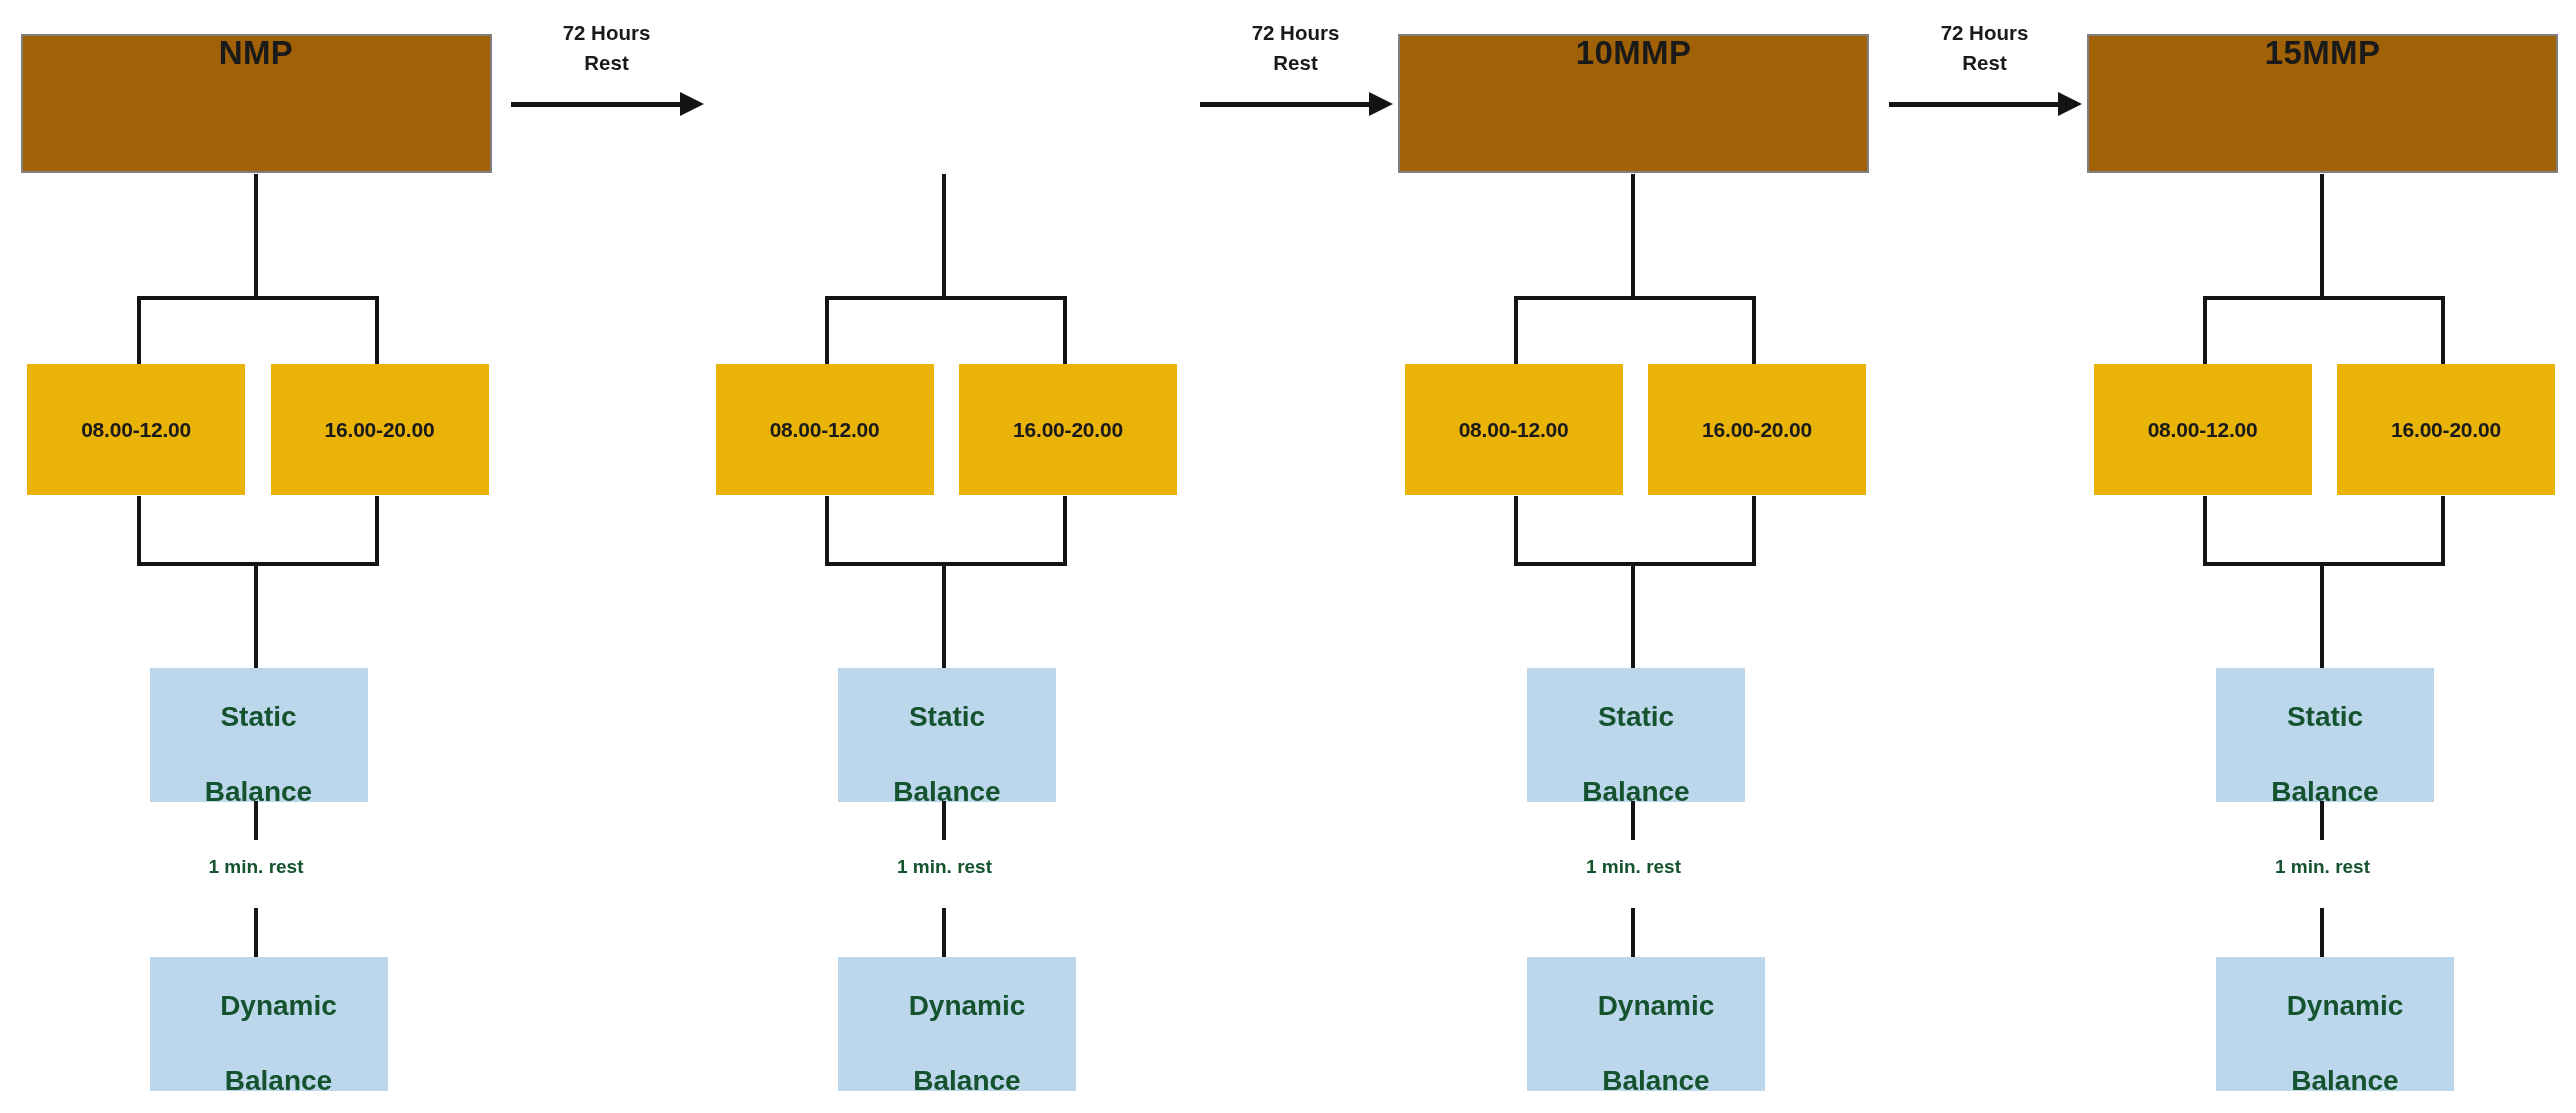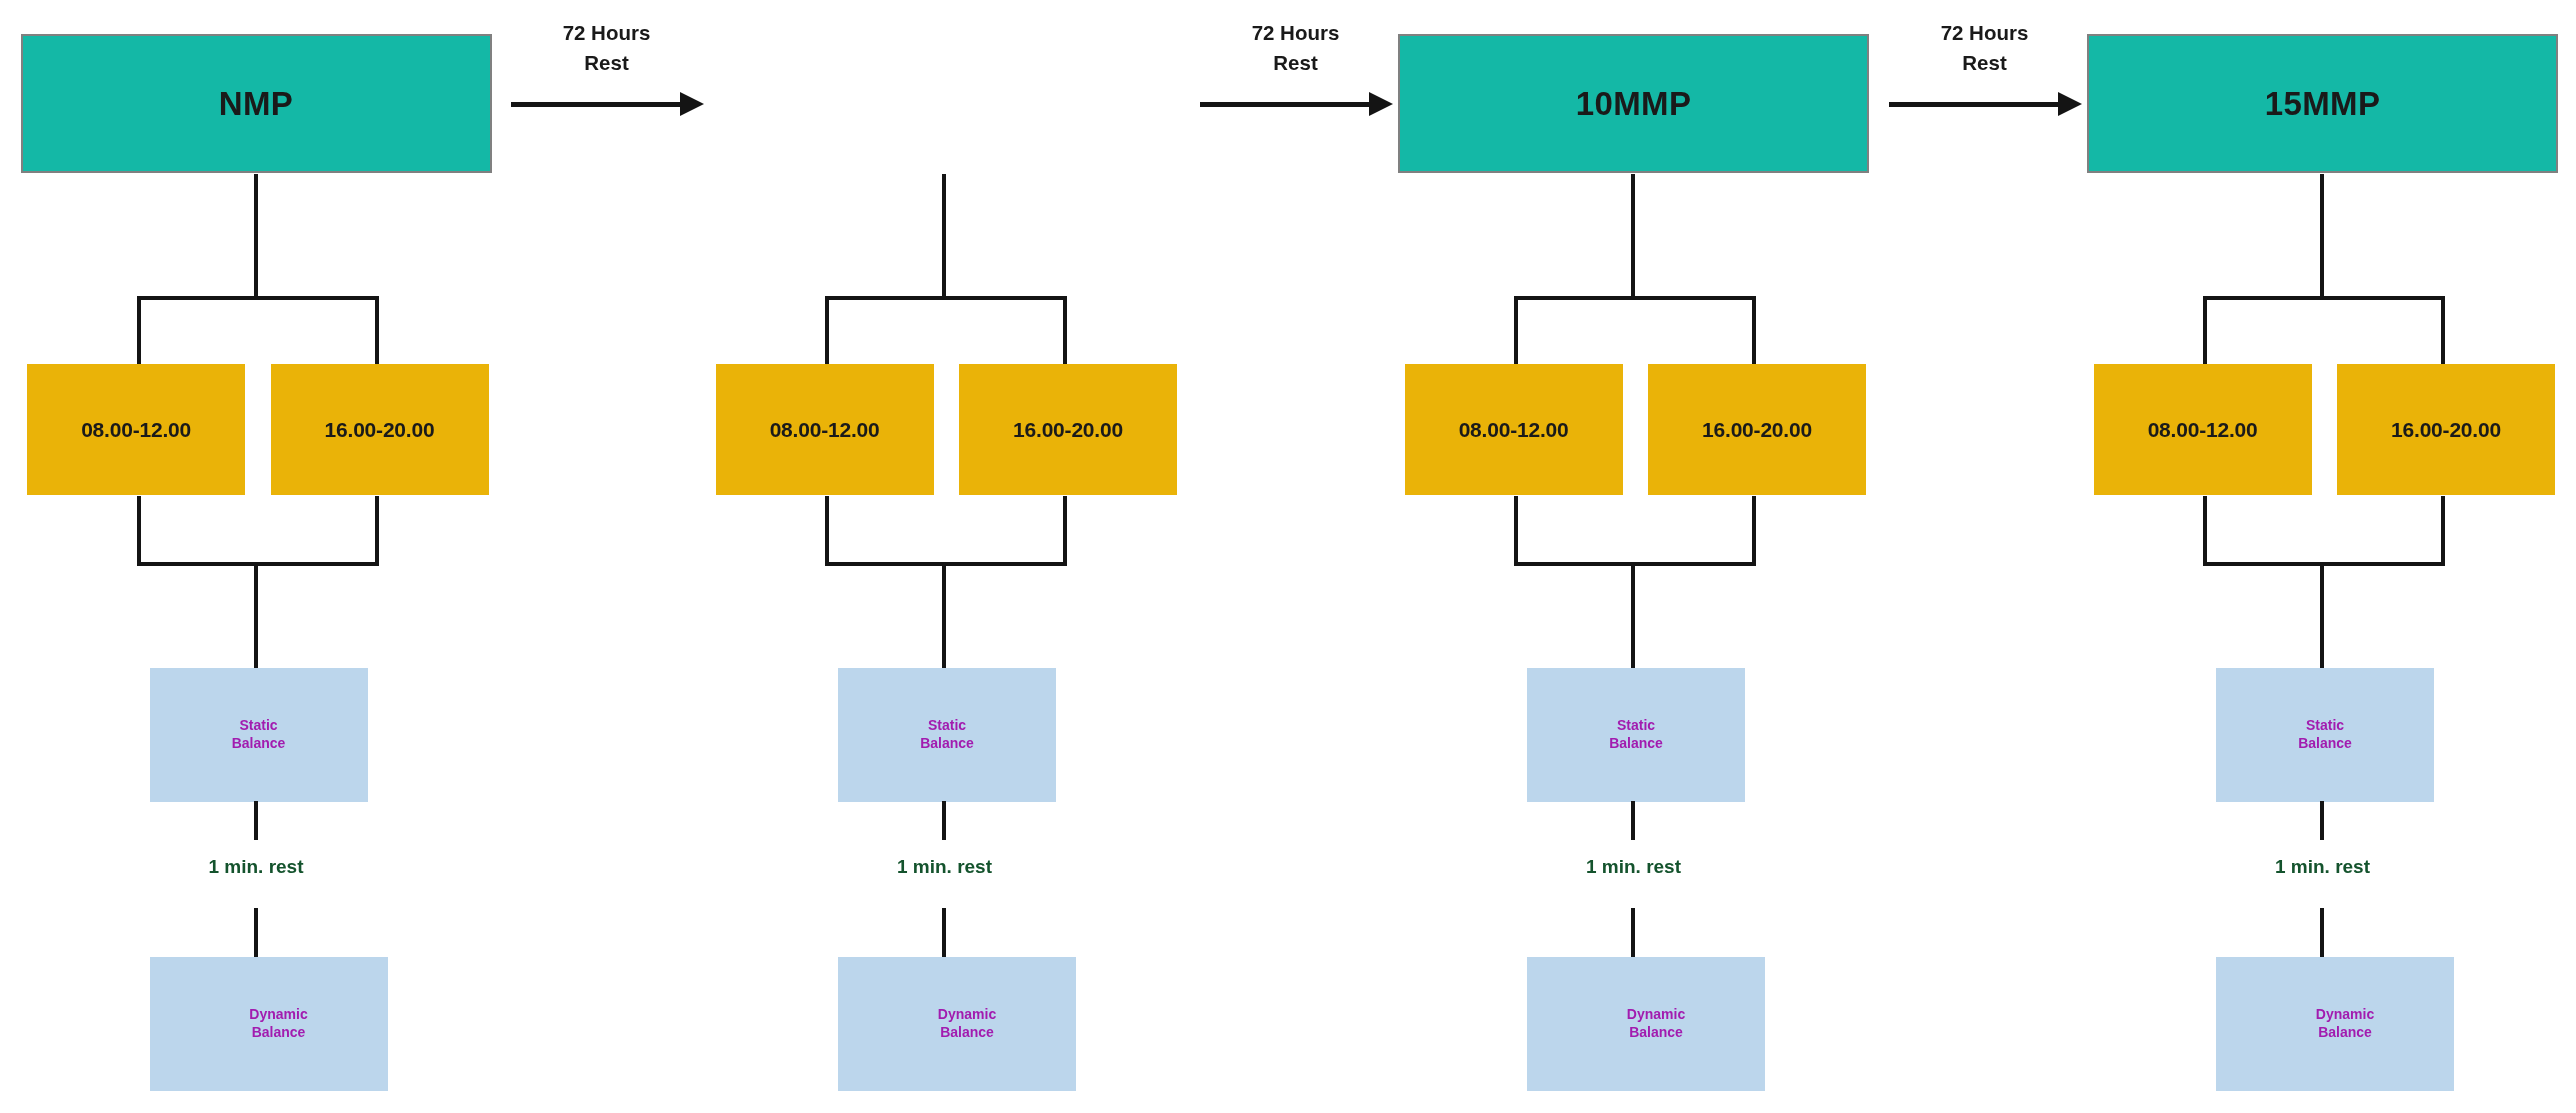--- a/index.html
+++ b/index.html
@@ -29,25 +29,24 @@
     height: 1113px;
   }
 
   
   .header-box {
     position: absolute;
     left: 0;
     top: 34px;
     width: 471px;
     height: 139px;
-    background: #14b8a6;
+    background: #a16207;
     border: 2.5px solid #808080;
     box-sizing: border-box;
     display: flex;
-    align-items: center;
     justify-content: center;
   }
   .header-box .label {
     font-size: 33px;
     font-weight: bold;
     color: #1a1a1a;
     letter-spacing: 0.4px;
     line-height: 1;
   }
 
@@ -139,24 +138,25 @@
     background: #bcd6ec;
     display: flex;
     flex-direction: column;
     align-items: center;
     justify-content: center;
     text-align: center;
   }
   .balance-box.static  { top: 668px;  }
   .balance-box.dynamic { top: 957px; padding-left: 20px; }
   .balance-box .label {
-    font-size: 14px;
-    font-weight: bold;
-    color: #a21caf;
+    font-size: 28px;
+    font-weight: bold;
+    color: #14532d;
     line-height: 1.28;
+    margin-top: 39px;
   }
 
   
   .stem-rest-upper {
     left: 233px;
     top: 801px;
     height: 39px;
   }
   .stem-rest-lower {
     left: 233px;

